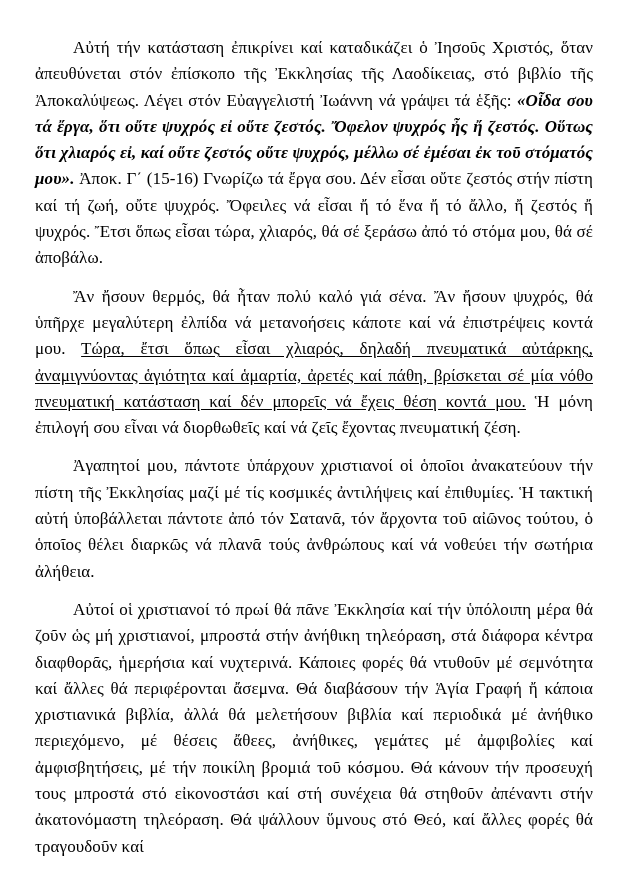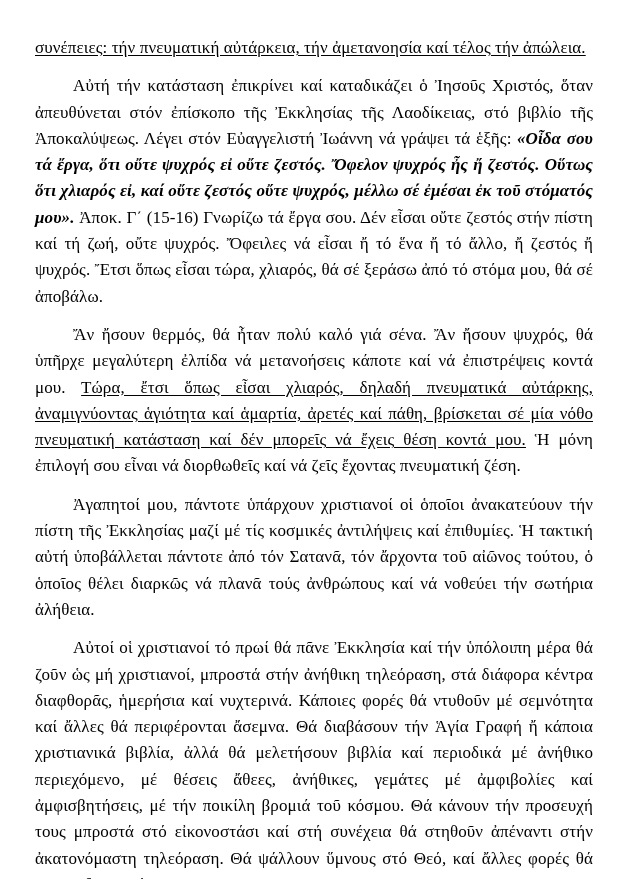--- a/index.html
+++ b/index.html
@@ -46,19 +46,18 @@
   .run-normal {
     font-weight: 400;
     font-style: normal;
   }
 </style>
 </head>
 <body>
 
 <div class="page">
   <div class="text-body" id="text-body">
-      <p><span class="run-underline">συνέπειες: τήν πνευματική αὐτάρκεια, τήν ἀμετανοησία καί τέλος τήν ἀπώλεια.</span></p>
       <p class="indent"><span class="run-normal">Αὐτή τήν κατάσταση ἐπικρίνει καί καταδικάζει ὁ Ἰησοῦς Χριστός, ὅταν ἀπευθύνεται στόν ἐπίσκοπο τῆς Ἐκκλησίας τῆς Λαοδίκειας, στό βιβλίο τῆς Ἀποκαλύψεως. Λέγει στόν Εὐαγγελιστή Ἰωάννη νά γράψει τά ἑξῆς: </span><span class="run-bold-italic">«Οἶδα σου τά ἔργα, ὅτι οὔτε ψυχρός εἰ οὔτε ζεστός. Ὄφελον ψυχρός ἦς ἤ ζεστός. Οὕτως ὅτι χλιαρός εἰ, καί οὔτε ζεστός οὔτε ψυχρός, μέλλω σέ ἐμέσαι ἐκ τοῦ στόματός μου».</span><span class="run-normal"> Ἀποκ. Γ΄ (15-16) Γνωρίζω τά ἔργα σου. Δέν εἶσαι οὔτε ζεστός στήν πίστη καί τή ζωή, οὔτε ψυχρός. Ὄφειλες νά εἶσαι ἤ τό ἕνα ἤ τό ἄλλο, ἤ ζεστός ἤ ψυχρός. Ἔτσι ὅπως εἶσαι τώρα, χλιαρός, θά σέ ξεράσω ἀπό τό στόμα μου, θά σέ ἀποβάλω.</span></p>
       <p class="indent"><span class="run-normal">Ἄν ἤσουν θερμός, θά ἦταν πολύ καλό γιά σένα. Ἄν ἤσουν ψυχρός, θά ὑπῆρχε μεγαλύτερη ἐλπίδα νά μετανοήσεις κάποτε καί νά ἐπιστρέψεις κοντά μου. </span><span class="run-underline">Τώρα, ἔτσι ὅπως εἶσαι χλιαρός, δηλαδή πνευματικά αὐτάρκης, ἀναμιγνύοντας ἁγιότητα καί ἁμαρτία, ἀρετές καί πάθη, βρίσκεται σέ μία νόθο πνευματική κατάσταση καί δέν μπορεῖς νά ἔχεις θέση κοντά μου.</span><span class="run-normal"> Ἡ μόνη ἐπιλογή σου εἶναι νά διορθωθεῖς καί νά ζεῖς ἔχοντας πνευματική ζέση.</span></p>
       <p class="indent"><span class="run-normal">Ἀγαπητοί μου, πάντοτε ὑπάρχουν χριστιανοί οἱ ὁποῖοι ἀνακατεύουν τήν πίστη τῆς Ἐκκλησίας μαζί μέ τίς κοσμικές ἀντιλήψεις καί ἐπιθυμίες. Ἡ τακτική αὐτή ὑποβάλλεται πάντοτε ἀπό τόν Σατανᾶ, τόν ἄρχοντα τοῦ αἰῶνος τούτου, ὁ ὁποῖος θέλει διαρκῶς νά πλανᾶ τούς ἀνθρώπους καί νά νοθεύει τήν σωτήρια ἀλήθεια.</span></p>
       <p class="indent"><span class="run-normal">Αὐτοί οἱ χριστιανοί τό πρωί θά πᾶνε Ἐκκλησία καί τήν ὑπόλοιπη μέρα θά ζοῦν ὡς μή χριστιανοί, μπροστά στήν ἀνήθικη τηλεόραση, στά διάφορα κέντρα διαφθορᾶς, ἡμερήσια καί νυχτερινά. Κάποιες φορές θά ντυθοῦν μέ σεμνότητα καί ἄλλες θά περιφέρονται ἄσεμνα. Θά διαβάσουν τήν Ἁγία Γραφή ἤ κάποια χριστιανικά βιβλία, ἀλλά θά μελετήσουν βιβλία καί περιοδικά μέ ἀνήθικο περιεχόμενο, μέ θέσεις ἄθεες, ἀνήθικες, γεμάτες μέ ἀμφιβολίες καί ἀμφισβητήσεις, μέ τήν ποικίλη βρομιά τοῦ κόσμου. Θά κάνουν τήν προσευχή τους μπροστά στό εἰκονοστάσι καί στή συνέχεια θά στηθοῦν ἀπέναντι στήν ἀκατονόμαστη τηλεόραση. Θά ψάλλουν ὕμνους στό Θεό, καί ἄλλες φορές θά τραγουδοῦν καί</span></p>
     </div>
 </div>
 
 </body></html>

